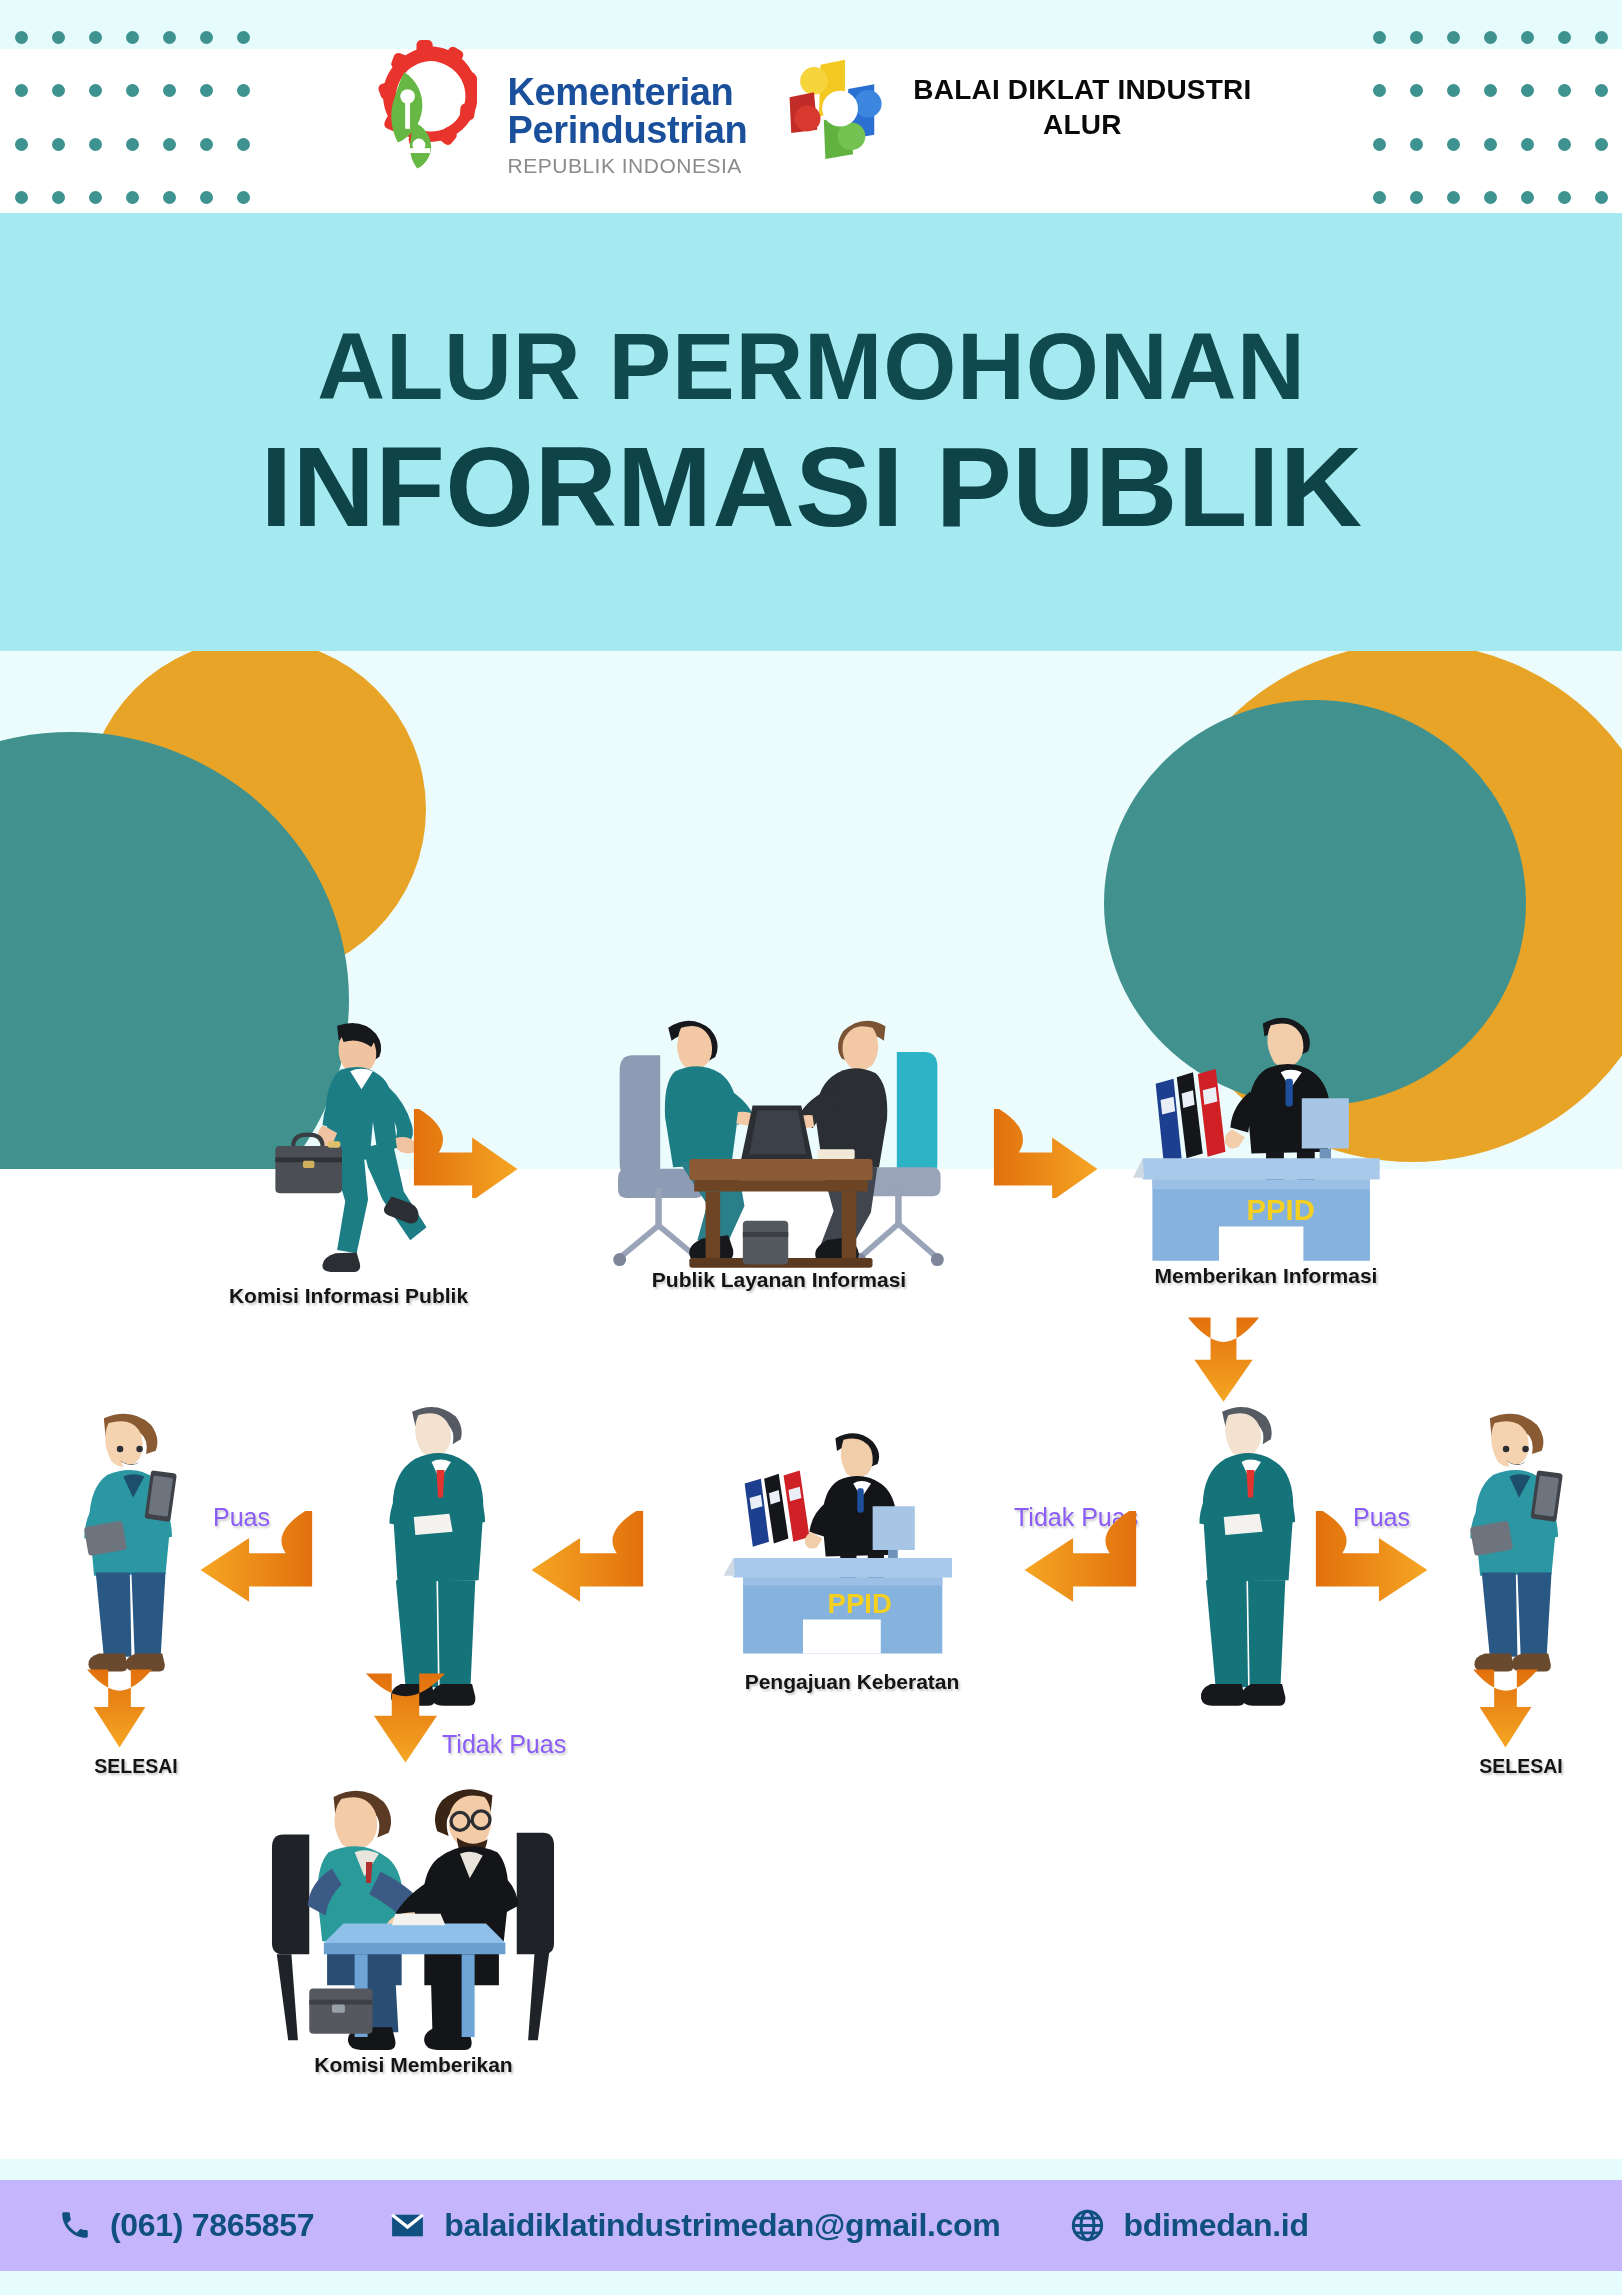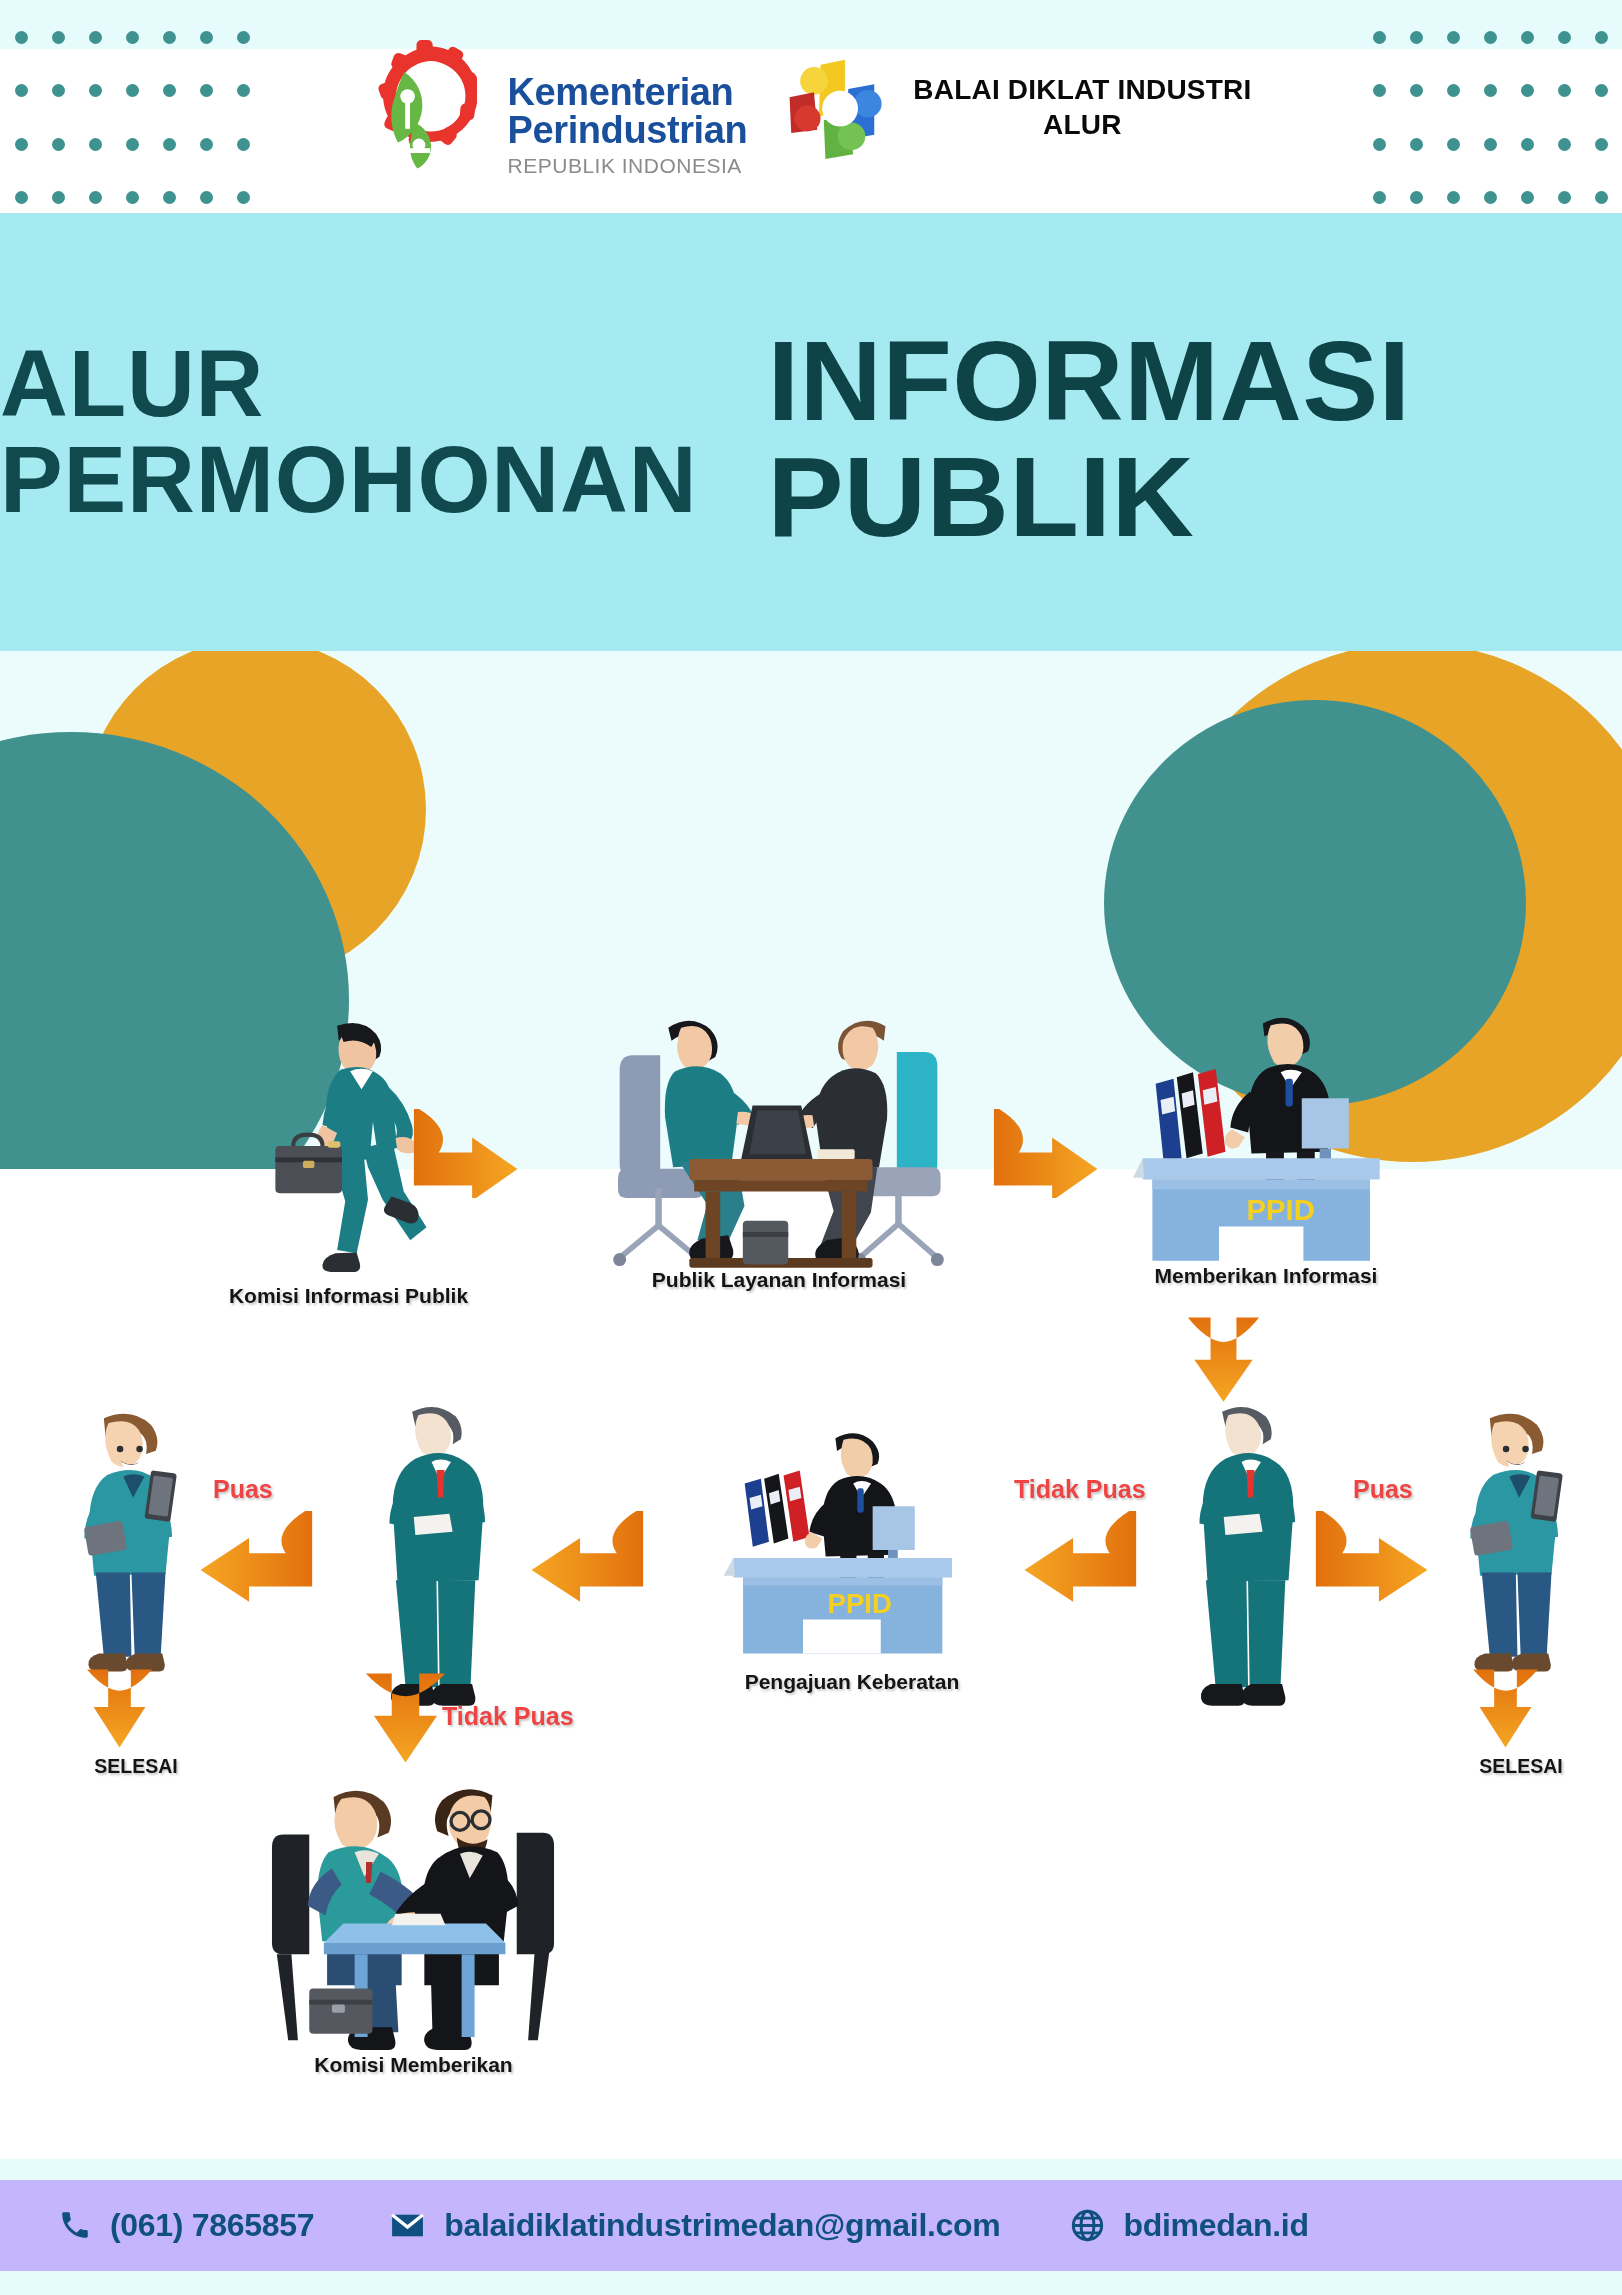--- a/index.html
+++ b/index.html
@@ -53,21 +53,21 @@
   .bdi-mark { width:114px; height:114px; flex:0 0 auto; }
   .bdi-text {
     font-size:28px; font-weight:700; color:#0a0a0a; line-height:1.25;
     text-align:center; letter-spacing:0.2px; white-space:nowrap;
   }
 
   
   #title-band {
     position:absolute; left:0; top:213px; width:1623px; height:438px;
     background:#a6eaf1; z-index:4;
-    display:flex; 
+    display:flex; flex-direction:column;
     align-items:center; justify-content:center;
   }
   #title-line1 {
     font-size:94px; font-weight:700; color:#104a4e;
     letter-spacing:0.8px; line-height:1.02;
   }
   #title-line2 {
     font-size:114px; font-weight:800; color:#0e4448;
     letter-spacing:0.4px; line-height:1.02; margin-top:14.6px;
   }
@@ -94,23 +94,24 @@
   }
   .node { position:absolute; }
   .node-label {
     position:absolute; left:50%; transform:translateX(-50%);
     white-space:nowrap; font-weight:700; color:#141414;
     text-shadow:1.6px 1.6px 2.4px rgba(0,0,0,0.22);
   }
   .lbl-big   { font-size:21px; }
   .lbl-small { font-size:19.5px;margin-left:16px; }
   .arrow-label {
-    position:absolute; white-space:nowrap; font-weight:700;
-    color:#ef4444; font-size:25px;
+    position:absolute; white-space:nowrap; font-weight:400;
+    color:#8b5cf6; font-size:25px;
     text-shadow:1.6px 1.6px 2.4px rgba(0,0,0,0.22);
+    margin-top:28px;
   }
   .arrow { position:absolute; }
   .fig { position:absolute; }
 
   
   #footer {
     position:absolute; left:0; bottom:0; width:1623px; height:136px;
     z-index:6; background:#c4b5fd;
   }
   .ft-strip-top    { position:absolute; left:0; top:0;  width:1623px; height:21px; background:#e6fbfc; }

